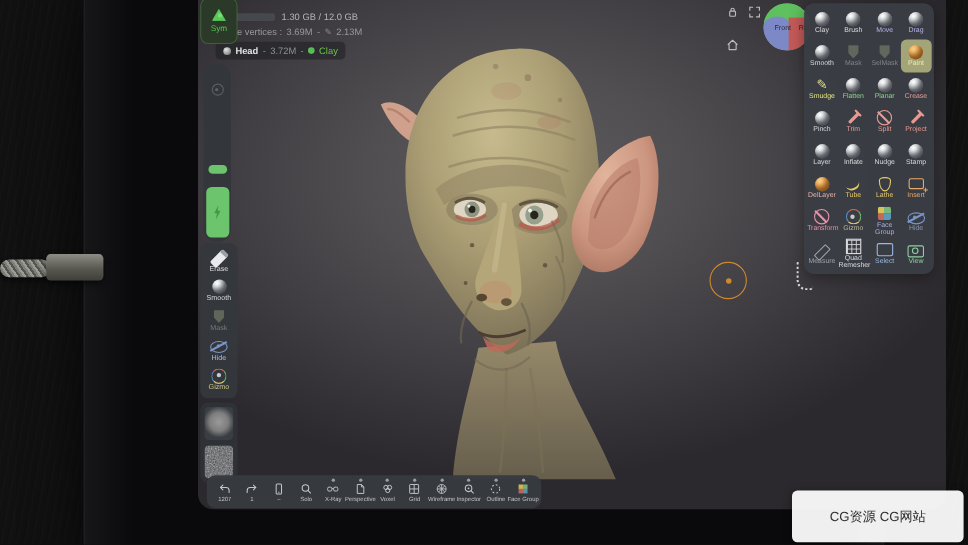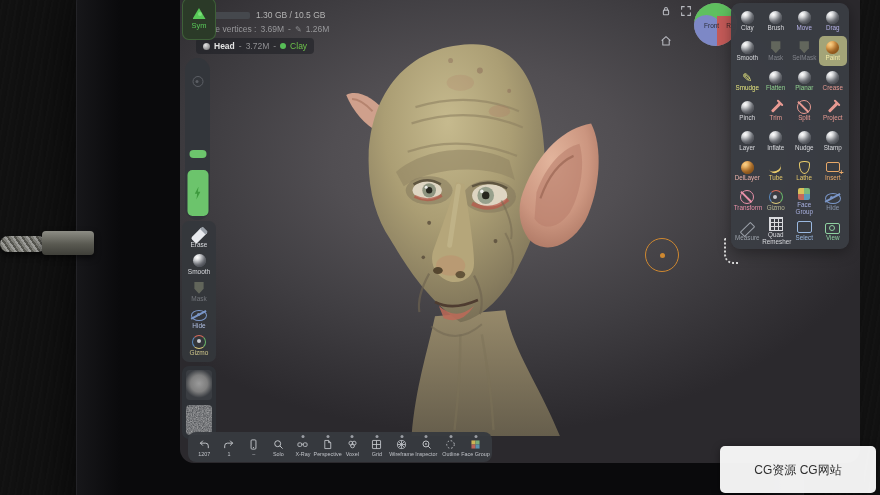--- a/index.html
+++ b/index.html
@@ -363,28 +363,28 @@
         <ellipse cx="190" cy="80" rx="11" ry="6" fill="#b07a66" opacity=".28"></ellipse>
         <ellipse cx="150" cy="52" rx="14" ry="8" fill="#b07a66" opacity=".2"></ellipse>
       </svg>
 
       <div class="brushcur"></div>
 
       <div class="stats">
         <div class="memrow">
           <span class="memchip"></span>
           <span class="membar"><span class="memfill"></span></span>
-          <span>1.30 GB / 10.5 GB</span>
+          <span>1.30 GB / 12.0 GB</span>
         </div>
         <div class="vertrow">
           <span>Scene vertices :</span>
           <span>3.69M</span>
           <span>-</span>
           <span class="penc">✎</span>
-          <span>1.26M</span>
+          <span>2.13M</span>
         </div>
       </div>
       <div class="objpill">
         <span class="objdot"></span>
         <span class="objname">Head</span>
         <span class="objdim">-</span>
         <span class="objdim">3.72M</span>
         <span class="objdim">-</span>
         <span class="shinydot"></span>
         <span class="shiny">Clay</span>

